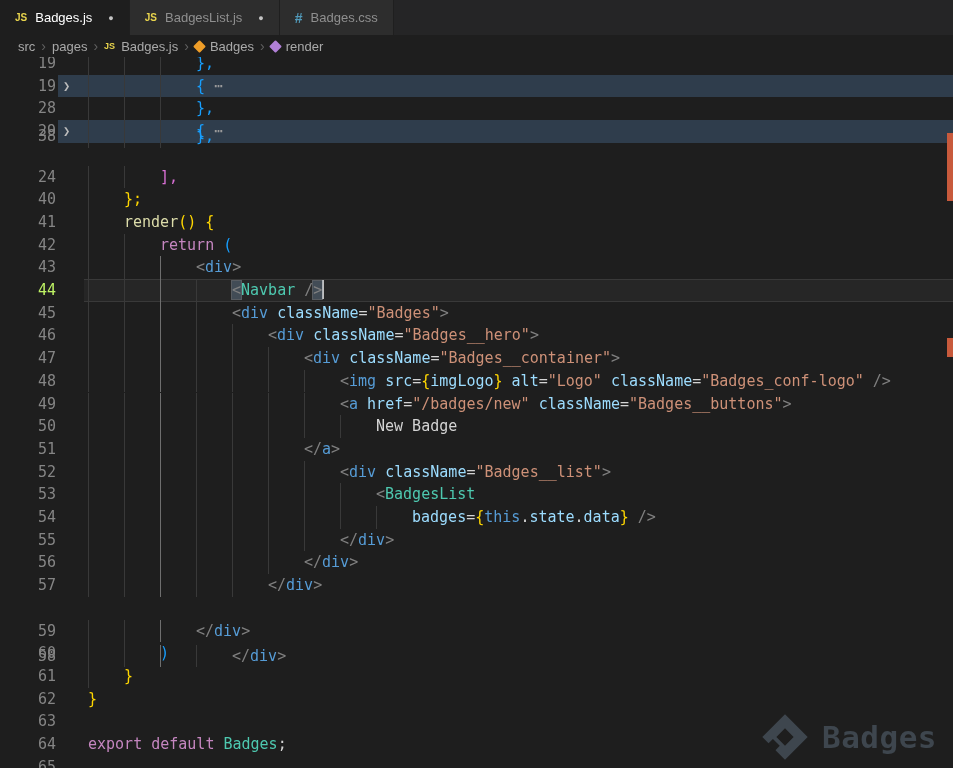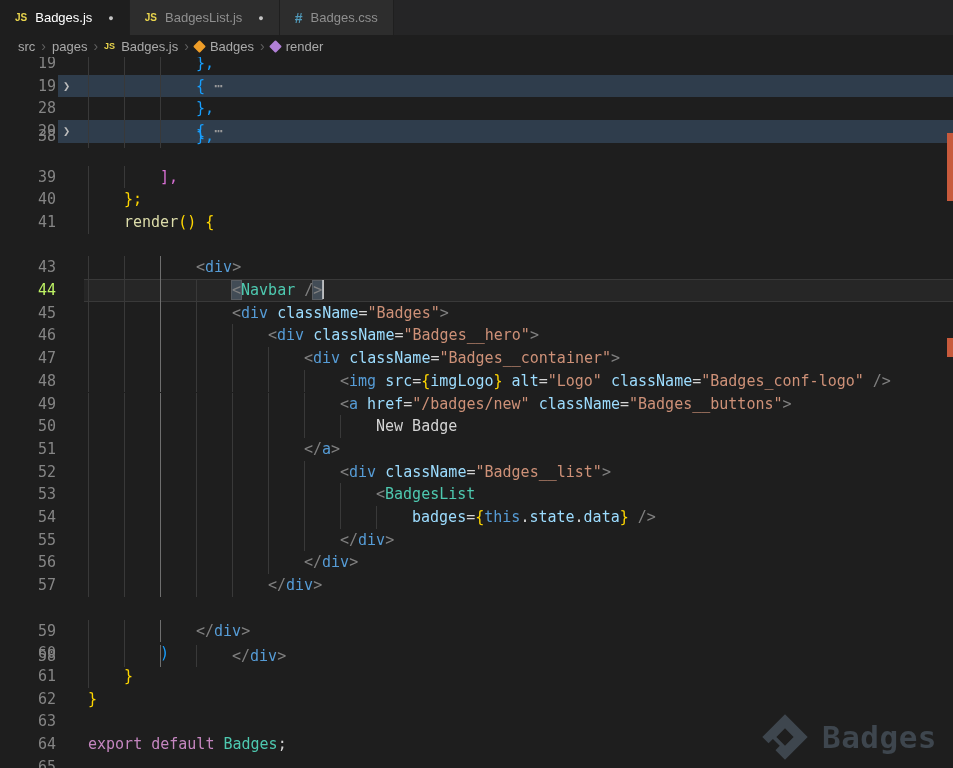--- a/index.html
+++ b/index.html
@@ -126,34 +126,40 @@
           <span class="code" style="left: 196px;"><span class="tk-b3">{ </span><span class="tk-el">⋯</span></span>
         </div>
         <div class="row" style="top: 68px; height: 22.7px; padding-left: 44px;">
           <span class="ln">38</span>
           <span class="guide" style="left: 88px;"></span>
           <span class="guide" style="left: 124px;"></span>
           <span class="guide" style="left: 160px;"></span>
           <span class="code" style="left: 196px;"><span class="tk-b3">},</span></span>
         </div>
         <div class="row" style="top: 108.5px; height: 22.7px;">
-          <span class="ln">39</span>
+          <span class="ln">24</span>
           <span class="guide" style="left: 88px;"></span>
           <span class="guide" style="left: 124px;"></span>
           <span class="code" style="left: 160px;"><span class="tk-b2">],</span></span>
         </div>
         <div class="row" style="top: 131.2px; height: 22.7px;">
           <span class="ln">40</span>
           <span class="guide" style="left: 88px;"></span>
           <span class="code" style="left: 124px;"><span class="tk-b1">};</span></span>
         </div>
         <div class="row" style="top: 153.9px; height: 22.7px;">
           <span class="ln">41</span>
           <span class="guide" style="left: 88px;"></span>
           <span class="code" style="left: 124px;"><span class="tk-fn">render</span><span class="tk-b1">()</span><span class="tk-pl"> </span><span class="tk-b1">{</span></span>
+        </div>
+        <div class="row" style="top: 176.6px; height: 22.7px;">
+          <span class="ln">42</span>
+          <span class="guide" style="left: 88px;"></span>
+          <span class="guide" style="left: 124px;"></span>
+          <span class="code" style="left: 160px;"><span class="tk-kw">return</span><span class="tk-pl"> </span><span class="tk-b3">(</span></span>
         </div>
         <div class="row" style="top: 199.3px; height: 22.7px;">
           <span class="ln">43</span>
           <span class="guide" style="left: 88px;"></span>
           <span class="guide" style="left: 124px;"></span>
           <span class="guide act" style="left: 160px;"></span>
           <span class="code" style="left: 196px;"><span class="tk-pu">&lt;</span><span class="tk-tg">div</span><span class="tk-pu">&gt;</span></span>
         </div>
         <div class="row cur" style="top: 222px; height: 22.7px;">
           <span class="ln">44</span>

